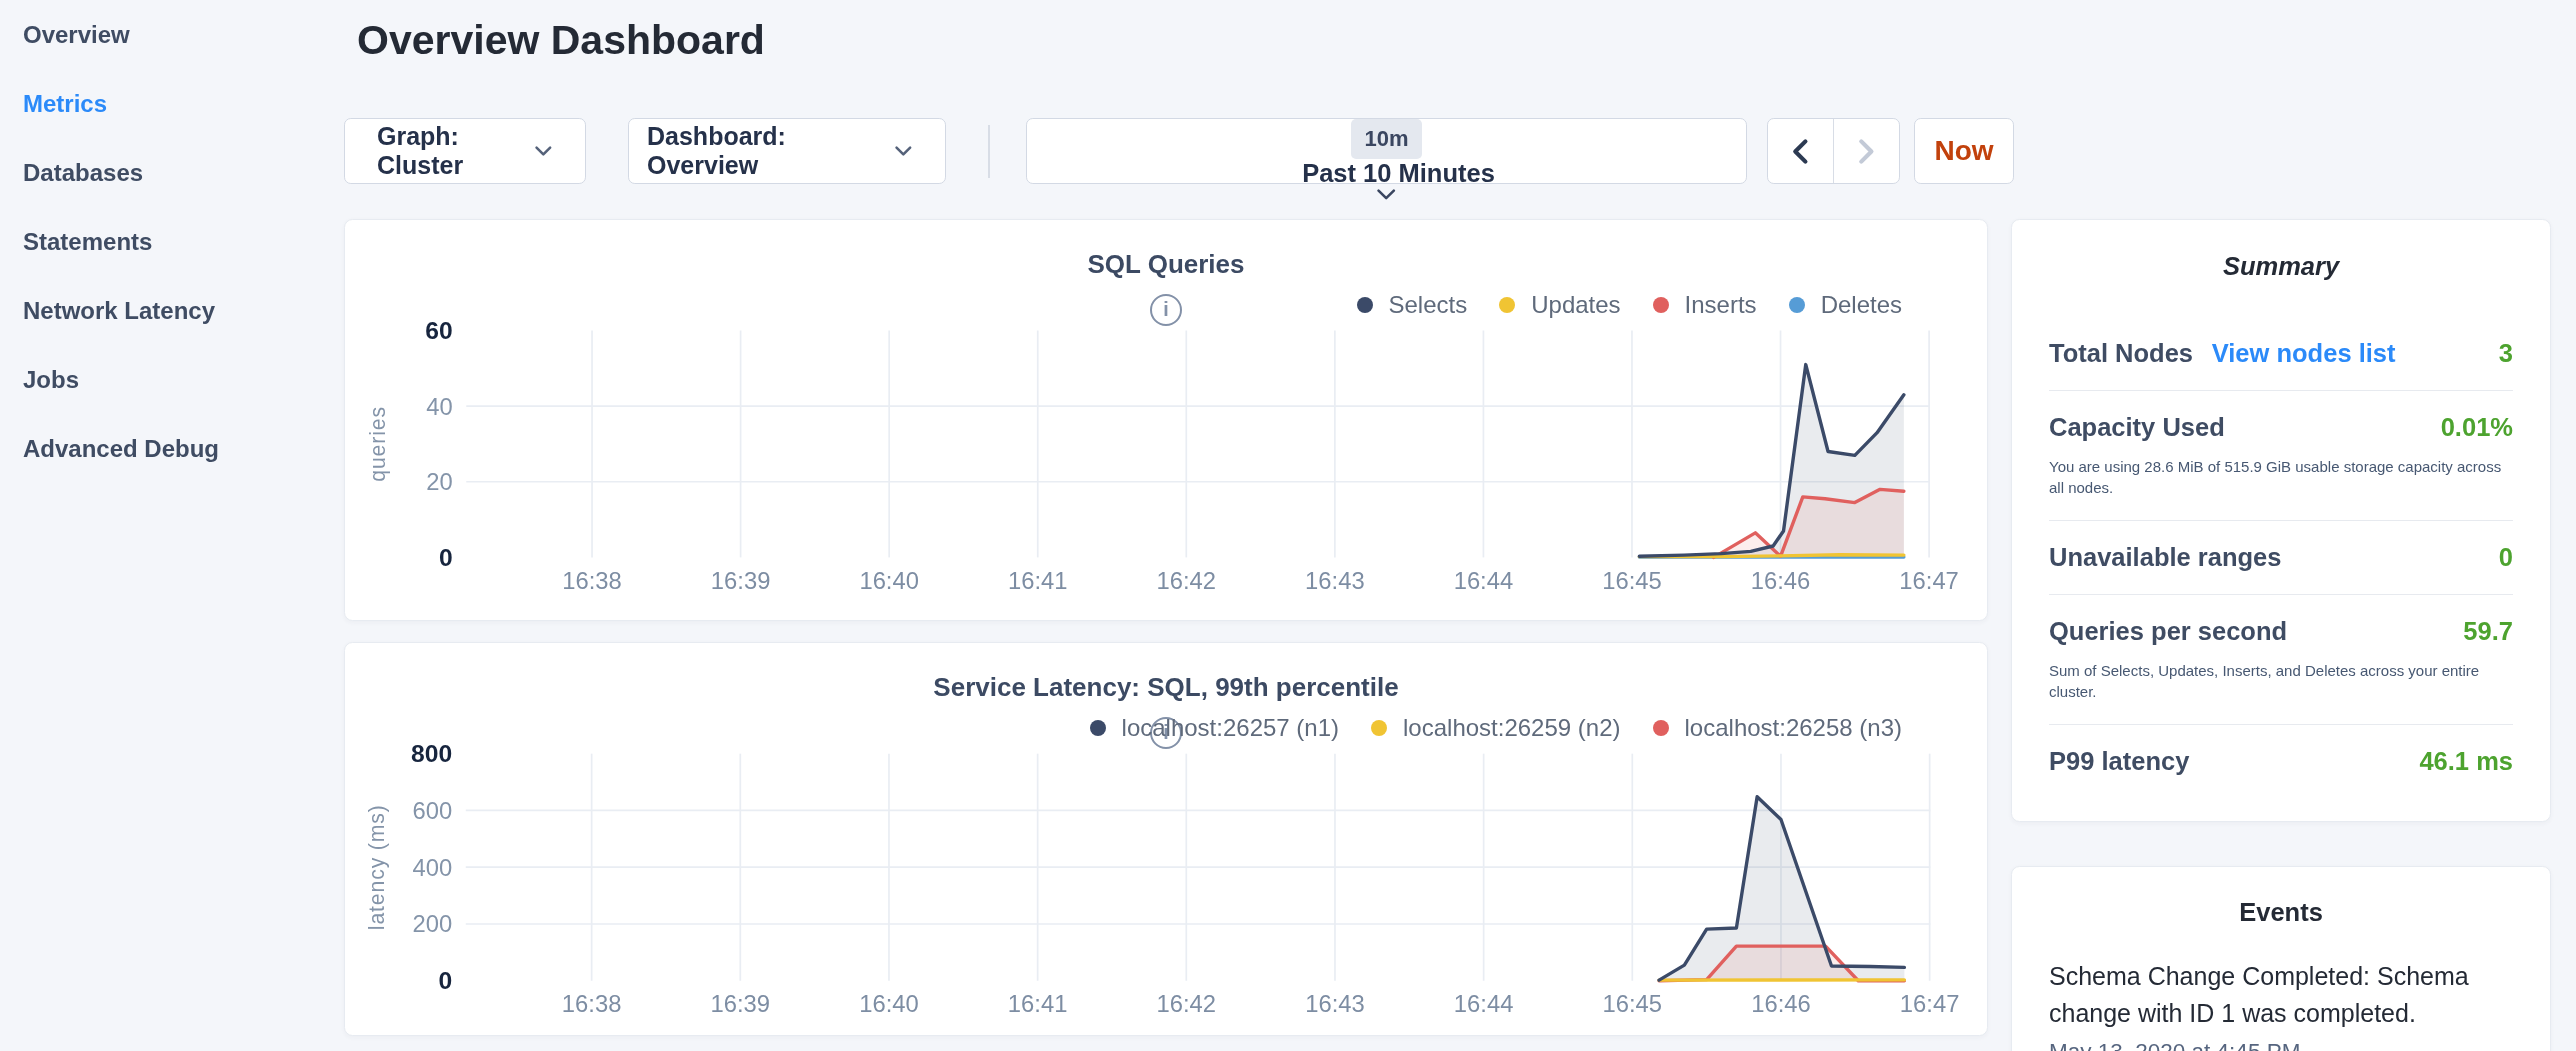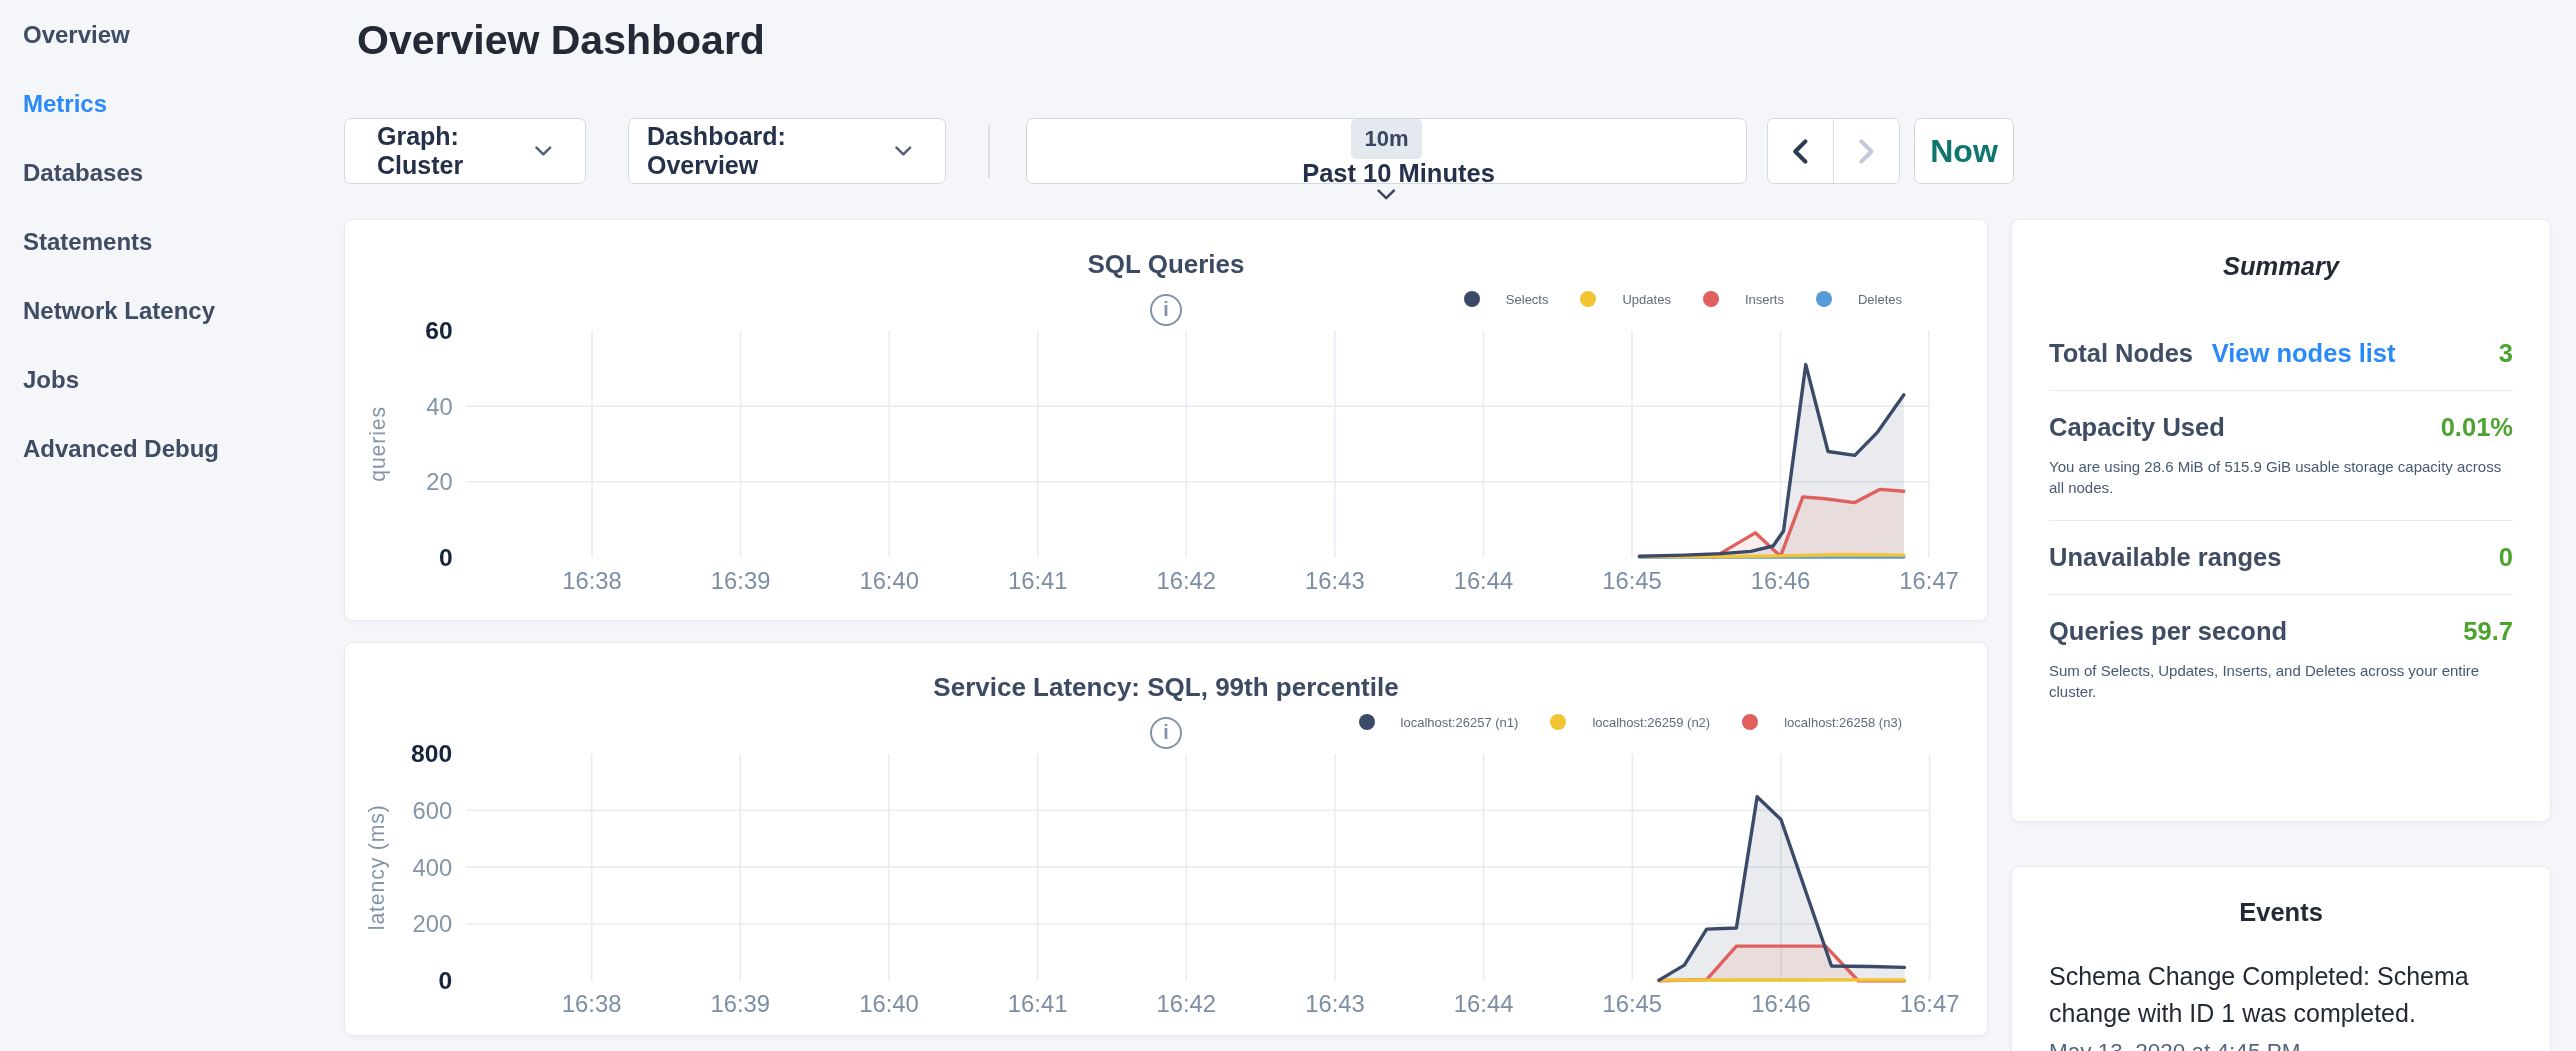--- a/index.html
+++ b/index.html
@@ -22,36 +22,36 @@
   .dd .chev { margin-left:3.4px; display:inline-flex; }
   .tb-divider { position:absolute; left:988px; top:6.8px; height:53px; width:1.7px; background:#d8dde6; }
   .timebox { left:1026px; width:721px; padding:0 29px;flex-direction:column; }
   .time-badge { background:#e4e8ef; border-radius:5.1px; padding:6.8px 13.6px; font-size:22px;
                 font-weight:700; color:#3a4660; }
   .time-label { margin-left:24px; font-size:25.5px; font-weight:700; color:#25314a; flex:1; }
   .segctl { position:absolute; left:1767px; top:0; width:133px; height:66px; background:#fff;
             border:1.7px solid #d3d9e4; border-radius:6.8px; display:flex; }
   .seg { flex:1; display:flex; align-items:center; justify-content:center; cursor:pointer; }
   .seg + .seg { border-left:1.7px solid #d8dde6; }
-  .nowbtn { left:1914px; width:100px; justify-content:center; font-size:32px; font-weight:700;
-            color:#0f766e; }
+  .nowbtn { left:1914px; width:100px; justify-content:center; font-size:28px; font-weight:700;
+            color:#c2410c; }
 
   
   .card { position:absolute; background:#fff; border:0.9px solid #e7ebf1; border-radius:8.5px;
           box-shadow:0 1.7px 4.3px rgba(40,50,70,.04); }
   .chart-card1 { left:344px; top:219px; width:1644px; height:402px; }
   .chart-card2 { left:344px; top:642px; width:1644px; height:394px; }
   .chart-title-row { position:absolute; top:29px; left:0; width:100%; display:flex;
                      align-items:center; justify-content:center; gap:13.6px;flex-direction:column; }
   .chart-title { font-size:26px; font-weight:700; color:#3c4a63; }
   .info-icon { width:32px; height:32px; border:2.1px solid #8391a8; border-radius:50%;
                display:inline-flex; align-items:center; justify-content:center;
                color:#8391a8; font-size:19.6px; font-weight:600; font-style:normal; cursor:pointer; }
   .legend { position:absolute; top:71px; right:85px; display:flex; gap:32px; align-items:center; }
-  .legend-item { display:flex; align-items:center; gap:26px; font-size:13px; color:#5f6a7b; }
+  .legend-item { display:flex; align-items:center; gap:16px; font-size:24px; color:#5f6a7b; }
   .legend-dot { width:16px; height:16px; border-radius:50%; }
   .chart-svg { position:absolute; left:0; top:0; }
   .chart-svg text { font-family:"Liberation Sans","DejaVu Sans",sans-serif; }
   .tick { fill:#8494a9; font-size:28px; }
   .tick-strong { fill:#17253e; font-size:29px; font-weight:700; }
   .xlab { fill:#7d8da3; font-size:28px; }
   .ylab { fill:#8494a9; font-size:25px; letter-spacing:1px; }
 
   
   .summary-card { left:2011px; top:219px; width:540px; height:603px; padding:32px 37px; }
@@ -276,20 +276,26 @@
             <span class="sum-value">0</span>
           </div>
         </div>
         <div class="sum-section">
           <div class="sum-row">
             <span class="sum-title">Queries per second</span>
             <span class="sum-value">59.7</span>
           </div>
           <div class="sum-desc">Sum of Selects, Updates, Inserts, and Deletes across your entire cluster.</div>
         </div>
+        <div class="sum-section">
+          <div class="sum-row">
+            <span class="sum-title">P99 latency</span>
+            <span class="sum-value">46.1 ms</span>
+          </div>
+        </div>
       </div>
   </div>
 
   <div class="card events-card">
     <div class="panel-heading">Events</div>
     <div id="events-list">
         <div>
           <div class="event-text">Schema Change Completed: Schema change with ID 1 was completed.</div>
           <div class="event-time">May 13, 2020 at 4:45 PM</div>
         </div>

